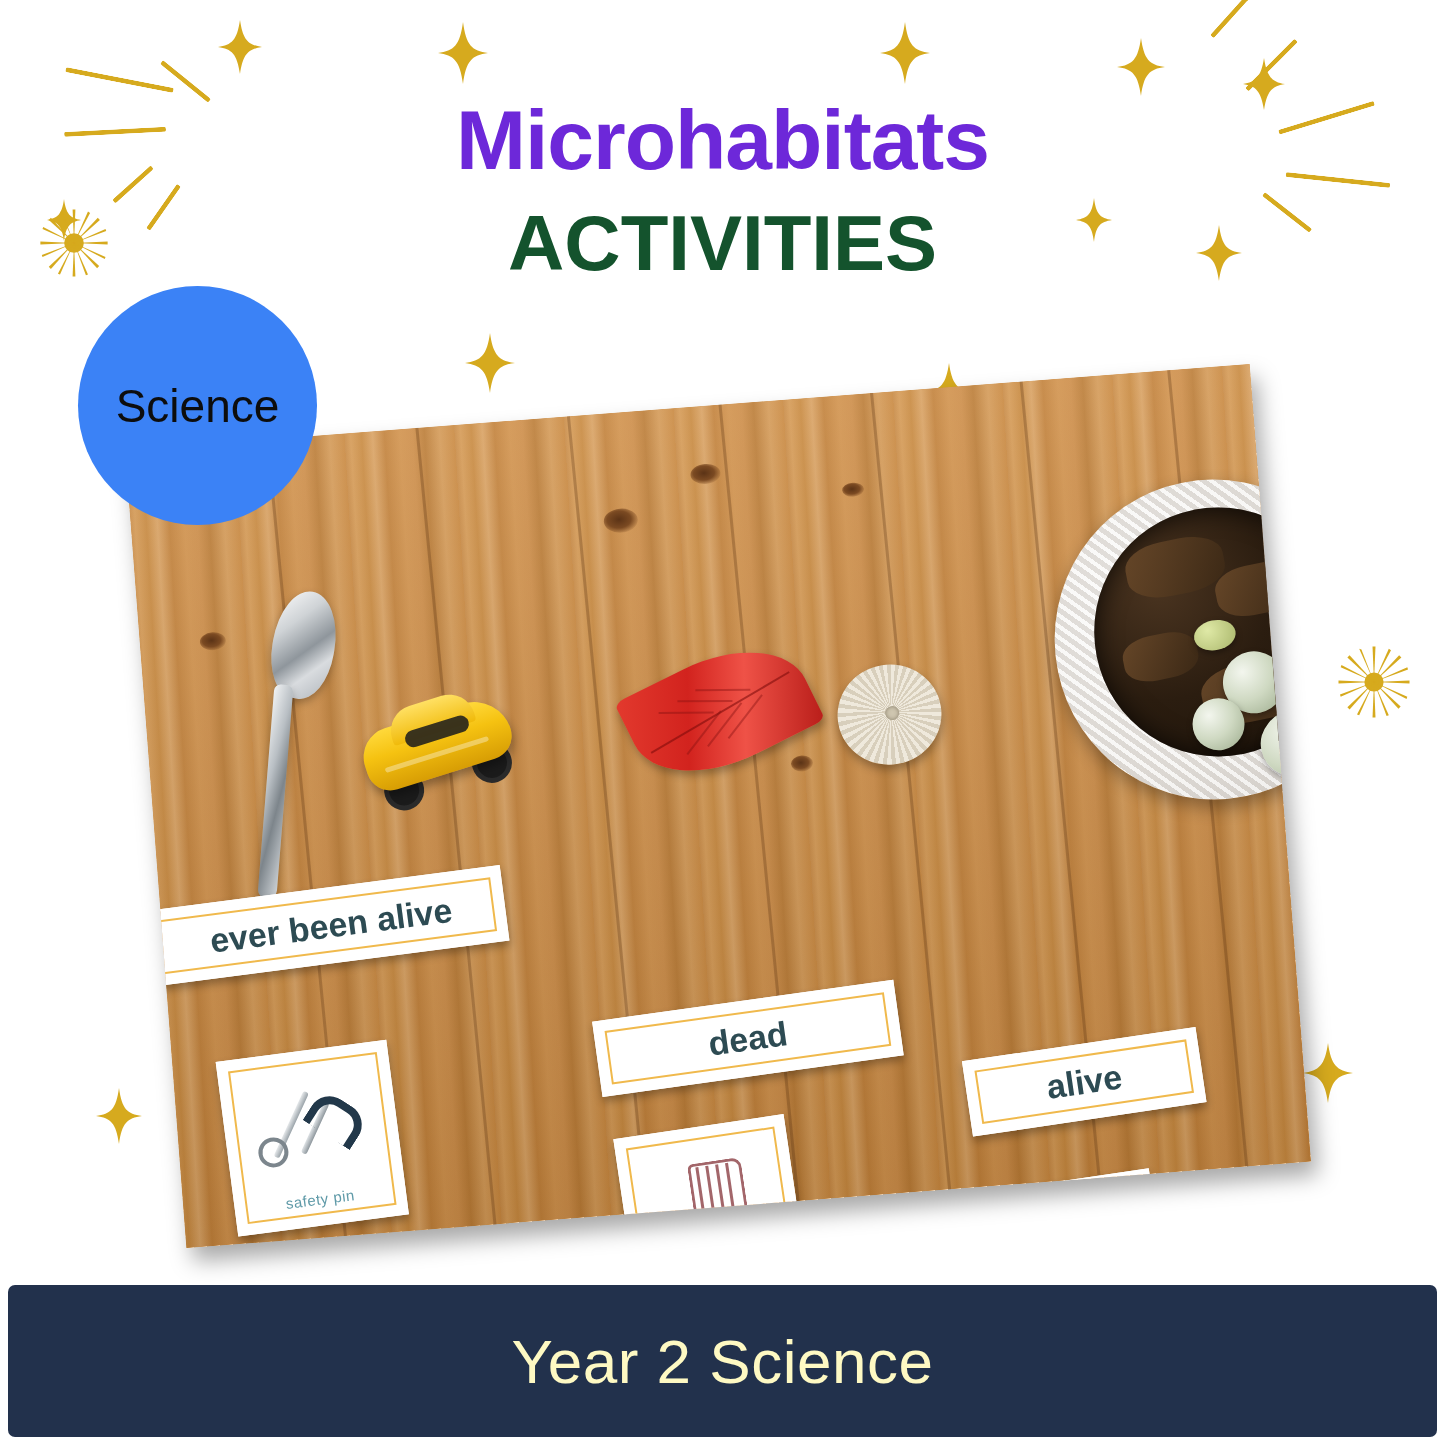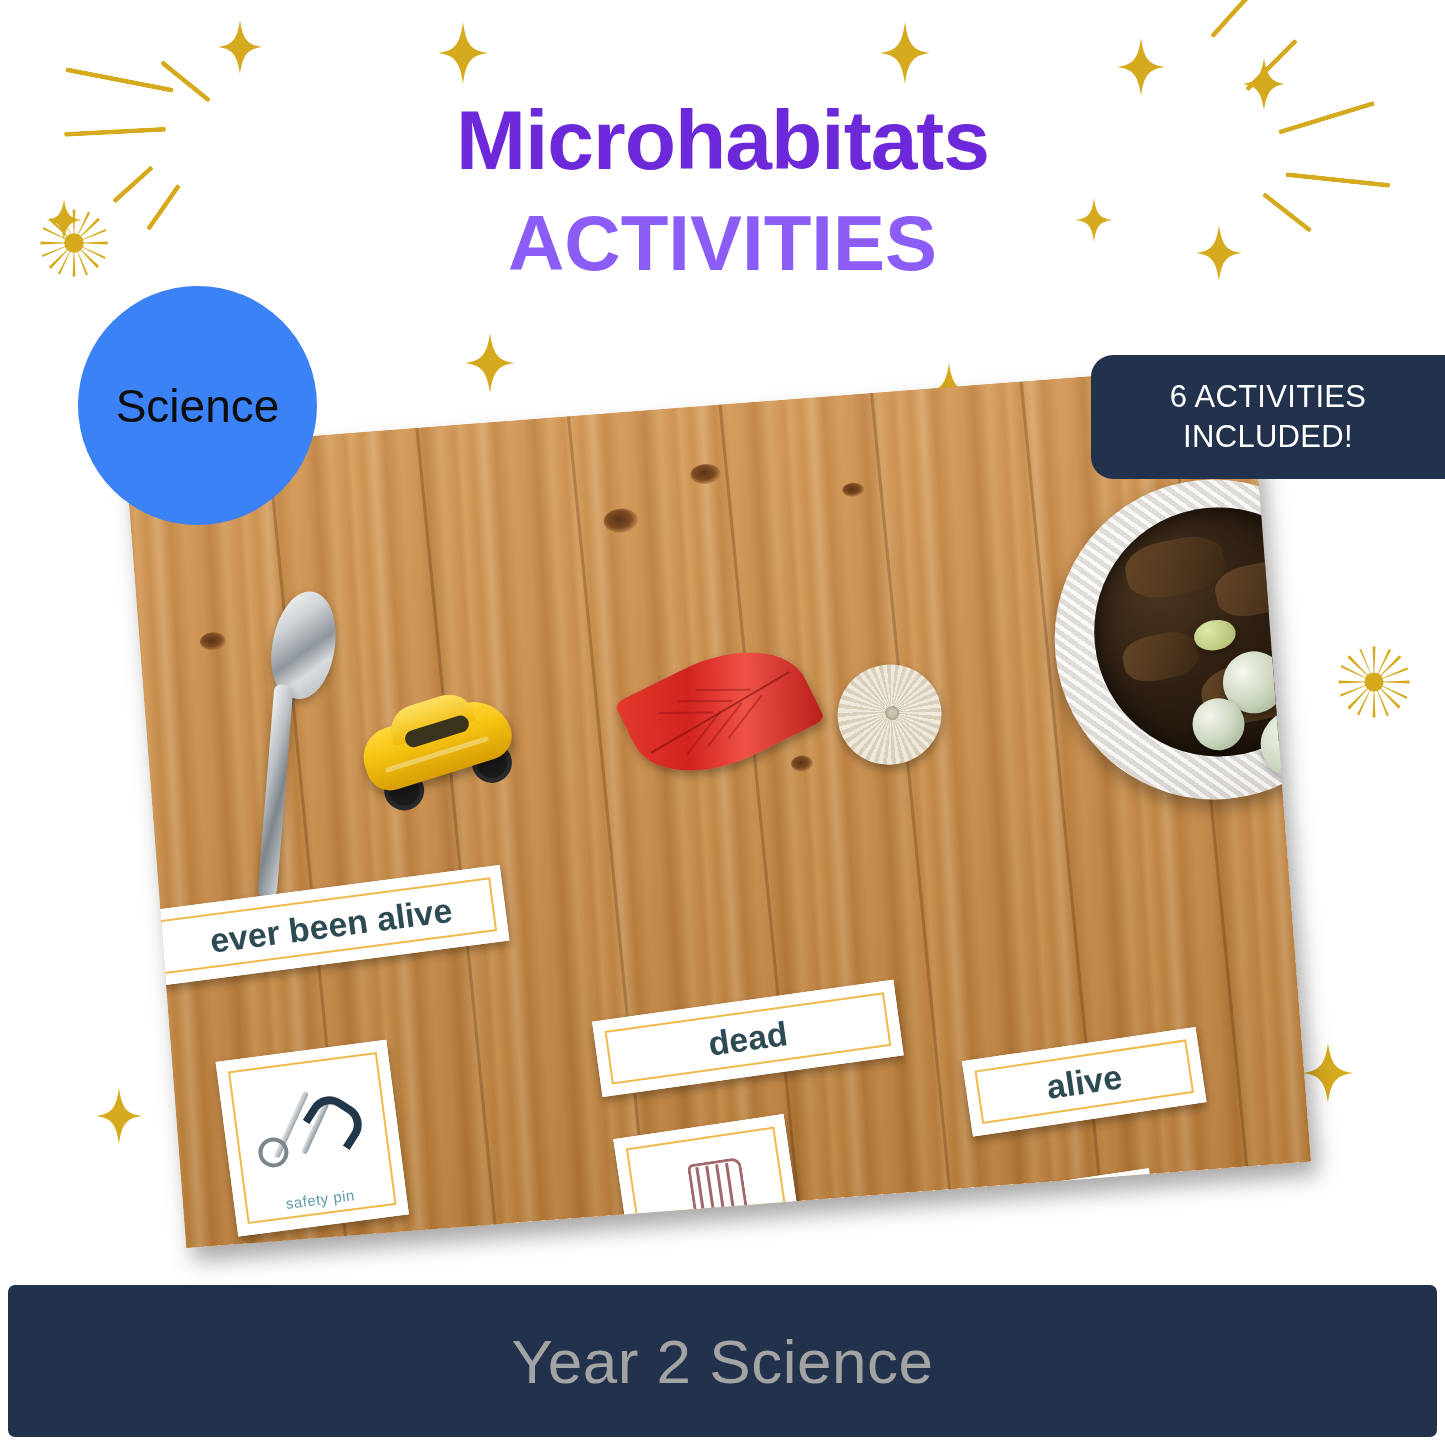--- a/index.html
+++ b/index.html
@@ -20,21 +20,21 @@
 
   
   #title-block{
     position:absolute;left:0;right:0;top:80px;text-align:center;z-index:6;
   }
   #title-line1{
     font-size:84px;font-weight:bold;color:#6d28d9;letter-spacing:-1px;line-height:1.05;
     margin:16px;
   }
   #title-line2{
-    font-size:78px;font-weight:bold;color:#8b5cf6;letter-spacing:0px;line-height:1.12;
+    font-size:78px;font-weight:bold;color:#14532d;letter-spacing:0px;line-height:1.12;
     margin:0;
   }
 
   
   #subject-badge{
     position:absolute;left:78px;top:286px;width:239px;height:239px;border-radius:50%;
     background:#3b82f6;z-index:8;display:flex;align-items:center;justify-content:center;
   }
   #subject-badge span{
     font-size:46px;color:#0d0d0d;font-weight:normal;letter-spacing:0px;
@@ -188,21 +188,21 @@
   .tree{position:relative;width:96px;height:104px;}
   .tree .crown{position:absolute;left:2px;top:0;width:92px;height:64px;border-radius:50% 50% 46% 46%;
     background:radial-gradient(circle at 36% 30%,#a8dc72 0%,#74c043 45%,#3f8f31 100%);}
   .tree .blob{position:absolute;border-radius:50%;background:rgba(145,205,95,.85);}
 
   
   #footer-banner{
     position:absolute;left:8px;right:8px;bottom:8px;height:152px;background:#22314c;
     border-radius:7px;z-index:10;display:flex;align-items:center;justify-content:center;
   }
-  #footer-banner span{color:#a3a3a3;font-size:62px;letter-spacing:.5px;}
+  #footer-banner span{color:#fef9c3;font-size:62px;letter-spacing:.5px;}
 </style>
 </head>
 <body>
 
 <div class="stage">
 
   <div>
 
     <div class="ray" style="left:66px;top:67px;width:110px;transform:rotate(11deg);"></div>
     <div class="ray" style="left:163px;top:60px;width:62px;transform:rotate(39deg);"></div>
@@ -453,21 +453,18 @@
         </div>
 
       </div>
     </div>
   </div>
 
   <div id="subject-badge">
     <span>Science</span>
   </div>
 
-  <div id="activities-badge">
-    <div class="txt">6 ACTIVITIES INCLUDED!</div>
-  </div>
 
   <div id="footer-banner">
     <span>Year 2 Science</span>
   </div>
 
 </div>
 
 </body></html>

